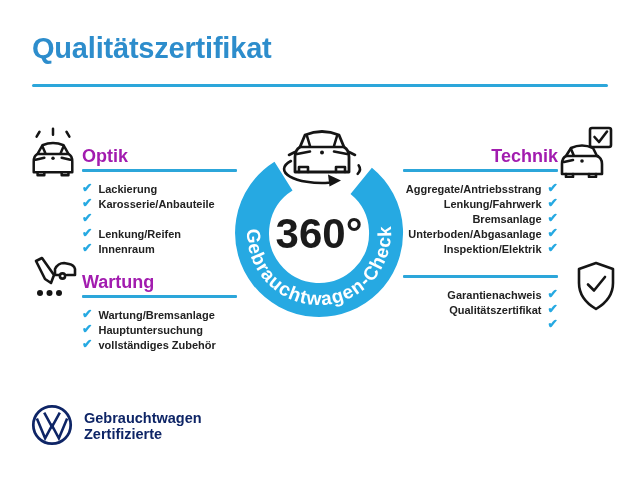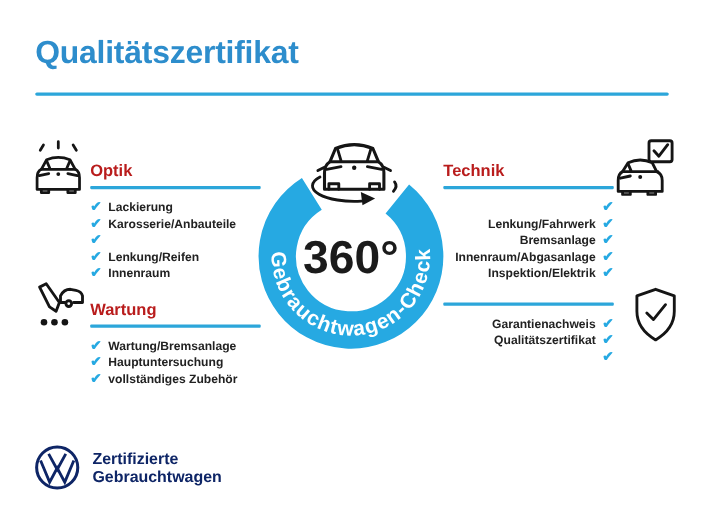--- a/index.html
+++ b/index.html
@@ -13,23 +13,23 @@
   .page{
     position:relative;width:640px;height:480px;background:#fff;overflow:hidden;
     font-family:"Liberation Sans",sans-serif;
   }
   .title{
     position:absolute;left:32px;top:30px;font-size:29px;line-height:36px;
     font-weight:700;color:var(--title-blue);letter-spacing:-.2px;
   }
   .toprule{position:absolute;left:32px;top:84px;width:576px;height:3px;background:var(--rule-blue);border-radius:2px;}
   .sec{position:absolute;width:155px;}
-  .sec h2{margin:0;font-size:15px;line-height:20px;font-weight:700;color:#b91c1c;}
+  .sec h2{margin:0;font-size:18px;line-height:20px;font-weight:700;color:#a21caf;}
   .sec .rule{height:3px;background:var(--rule-blue);margin:3px 0 9px;border-radius:1px;}
-  .sec.right h2{}
+  .sec.right h2{text-align:right;}
   .row{display:flex;align-items:center;gap:6px;height:15px;font-size:11px;font-weight:700;color:#222;white-space:nowrap;}
   .sec.right .row{flex-direction:row-reverse;}
   .check{color:var(--accent);font-size:12.5px;line-height:1;}
   #sec-optik{left:82px;top:146px;}
   #sec-technik{left:403px;top:146px;}
   #sec-wartung{left:82px;top:272px;}
   #sec-garantie{left:403px;top:272px;}
   .icon{position:absolute;}
   .icon svg{display:block;}
   .ink{stroke:#151515;stroke-width:2.6;fill:none;stroke-linecap:round;stroke-linejoin:round;}
@@ -144,32 +144,33 @@
         <span class="check">✔</span>
         <span>Innenraum</span>
       </div>
   </div>
 
   <div class="sec right" id="sec-technik">
     <h2>Technik</h2>
     <div class="rule"></div>
     <div class="row">
         <span class="check">✔</span>
+        <span>Aggregate/Antriebsstrang</span>
       </div>
     <div class="row">
         <span class="check">✔</span>
         <span>Lenkung/Fahrwerk</span>
       </div>
     <div class="row">
         <span class="check">✔</span>
         <span>Bremsanlage</span>
       </div>
     <div class="row">
         <span class="check">✔</span>
-        <span>Innenraum/Abgasanlage</span>
+        <span>Unterboden/Abgasanlage</span>
       </div>
     <div class="row">
         <span class="check">✔</span>
         <span>Inspektion/Elektrik</span>
       </div>
   </div>
 
   <div class="sec left" id="sec-wartung">
     <h2>Wartung</h2>
     <div class="rule"></div>
@@ -203,17 +204,17 @@
   </div>
 
   <div class="icon" id="footer-logo">
     <svg viewBox="0 0 48 48" width="44" height="44">
       <circle cx="24" cy="24" r="20.4" fill="none" stroke="#0E2566" stroke-width="3"></circle>
       <path d="M15.5 10.5 L24 26 L32.5 10.5" fill="none" stroke="#0E2566" stroke-width="2.8" stroke-linejoin="miter"></path>
       <path d="M7.5 17 L16.5 38.5 L24 24.5 L31.5 38.5 L40.5 17" fill="none" stroke="#0E2566" stroke-width="2.8" stroke-linejoin="miter"></path>
     </svg>
   </div>
   <div class="footer-text">
+    <div>Gebrauchtwagen</div>
     <div>Zertifizierte</div>
-    <div>Gebrauchtwagen</div>
   </div>
 
 </div>
 
 </body></html>

